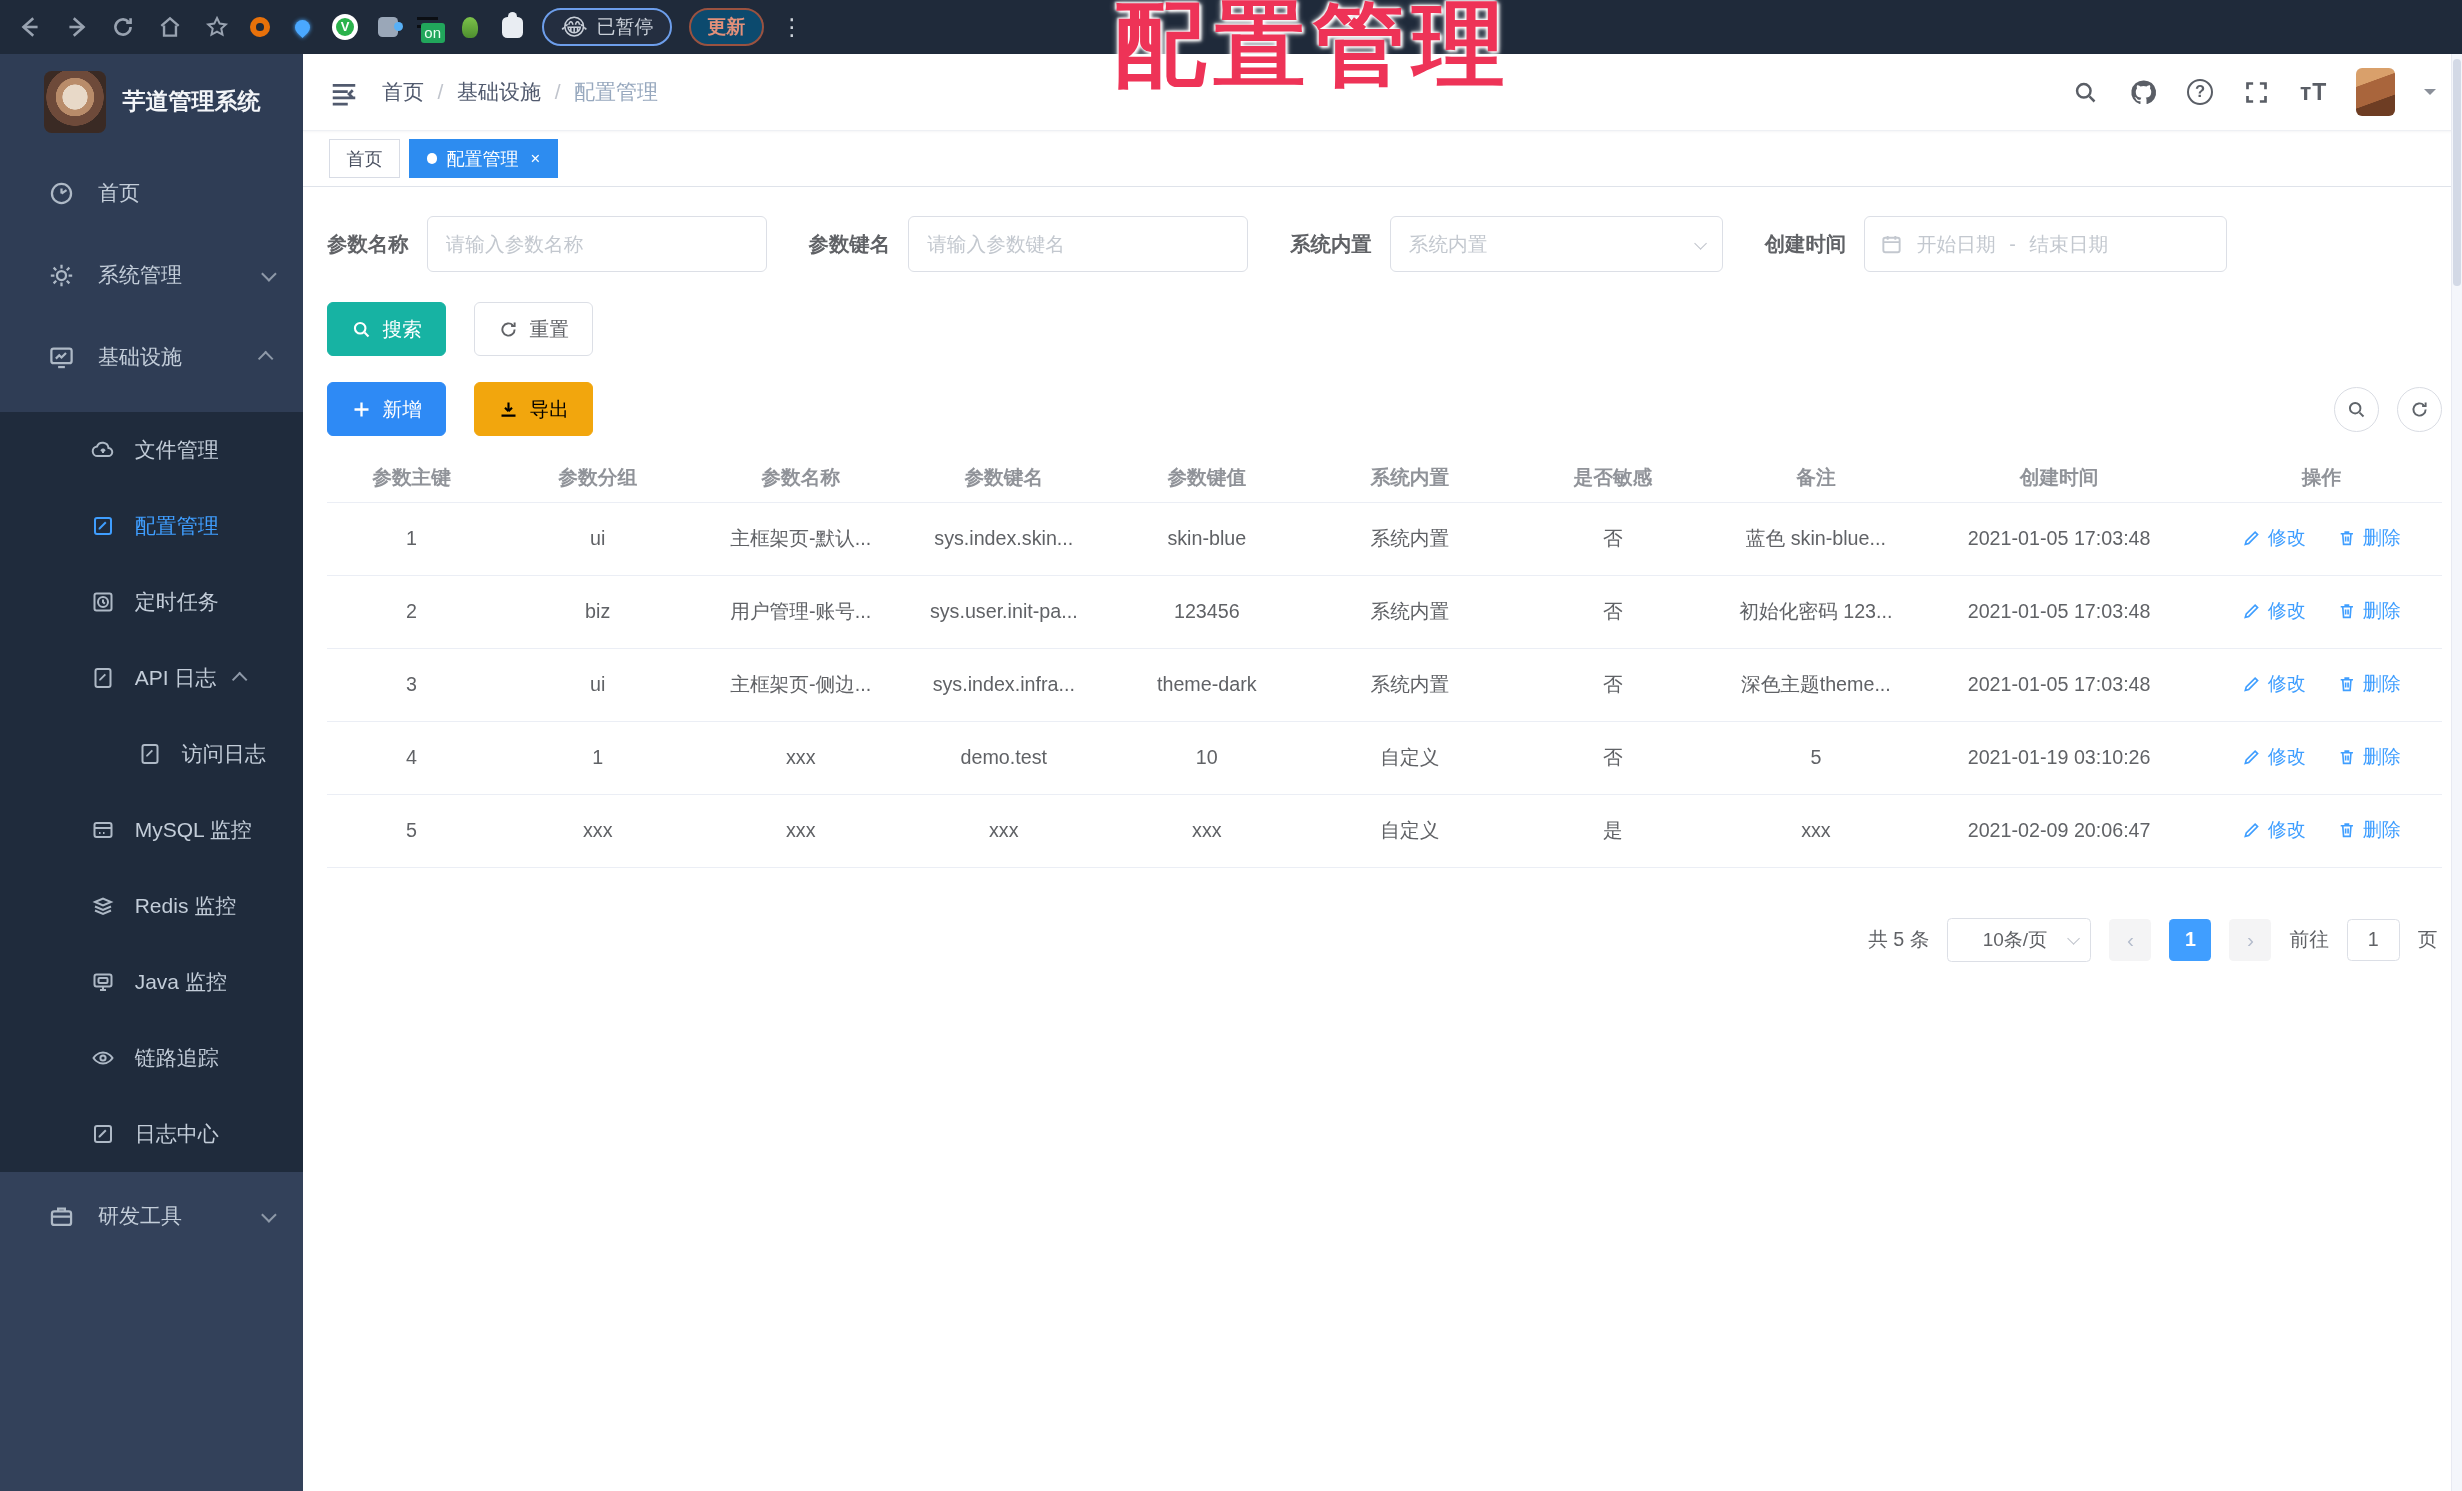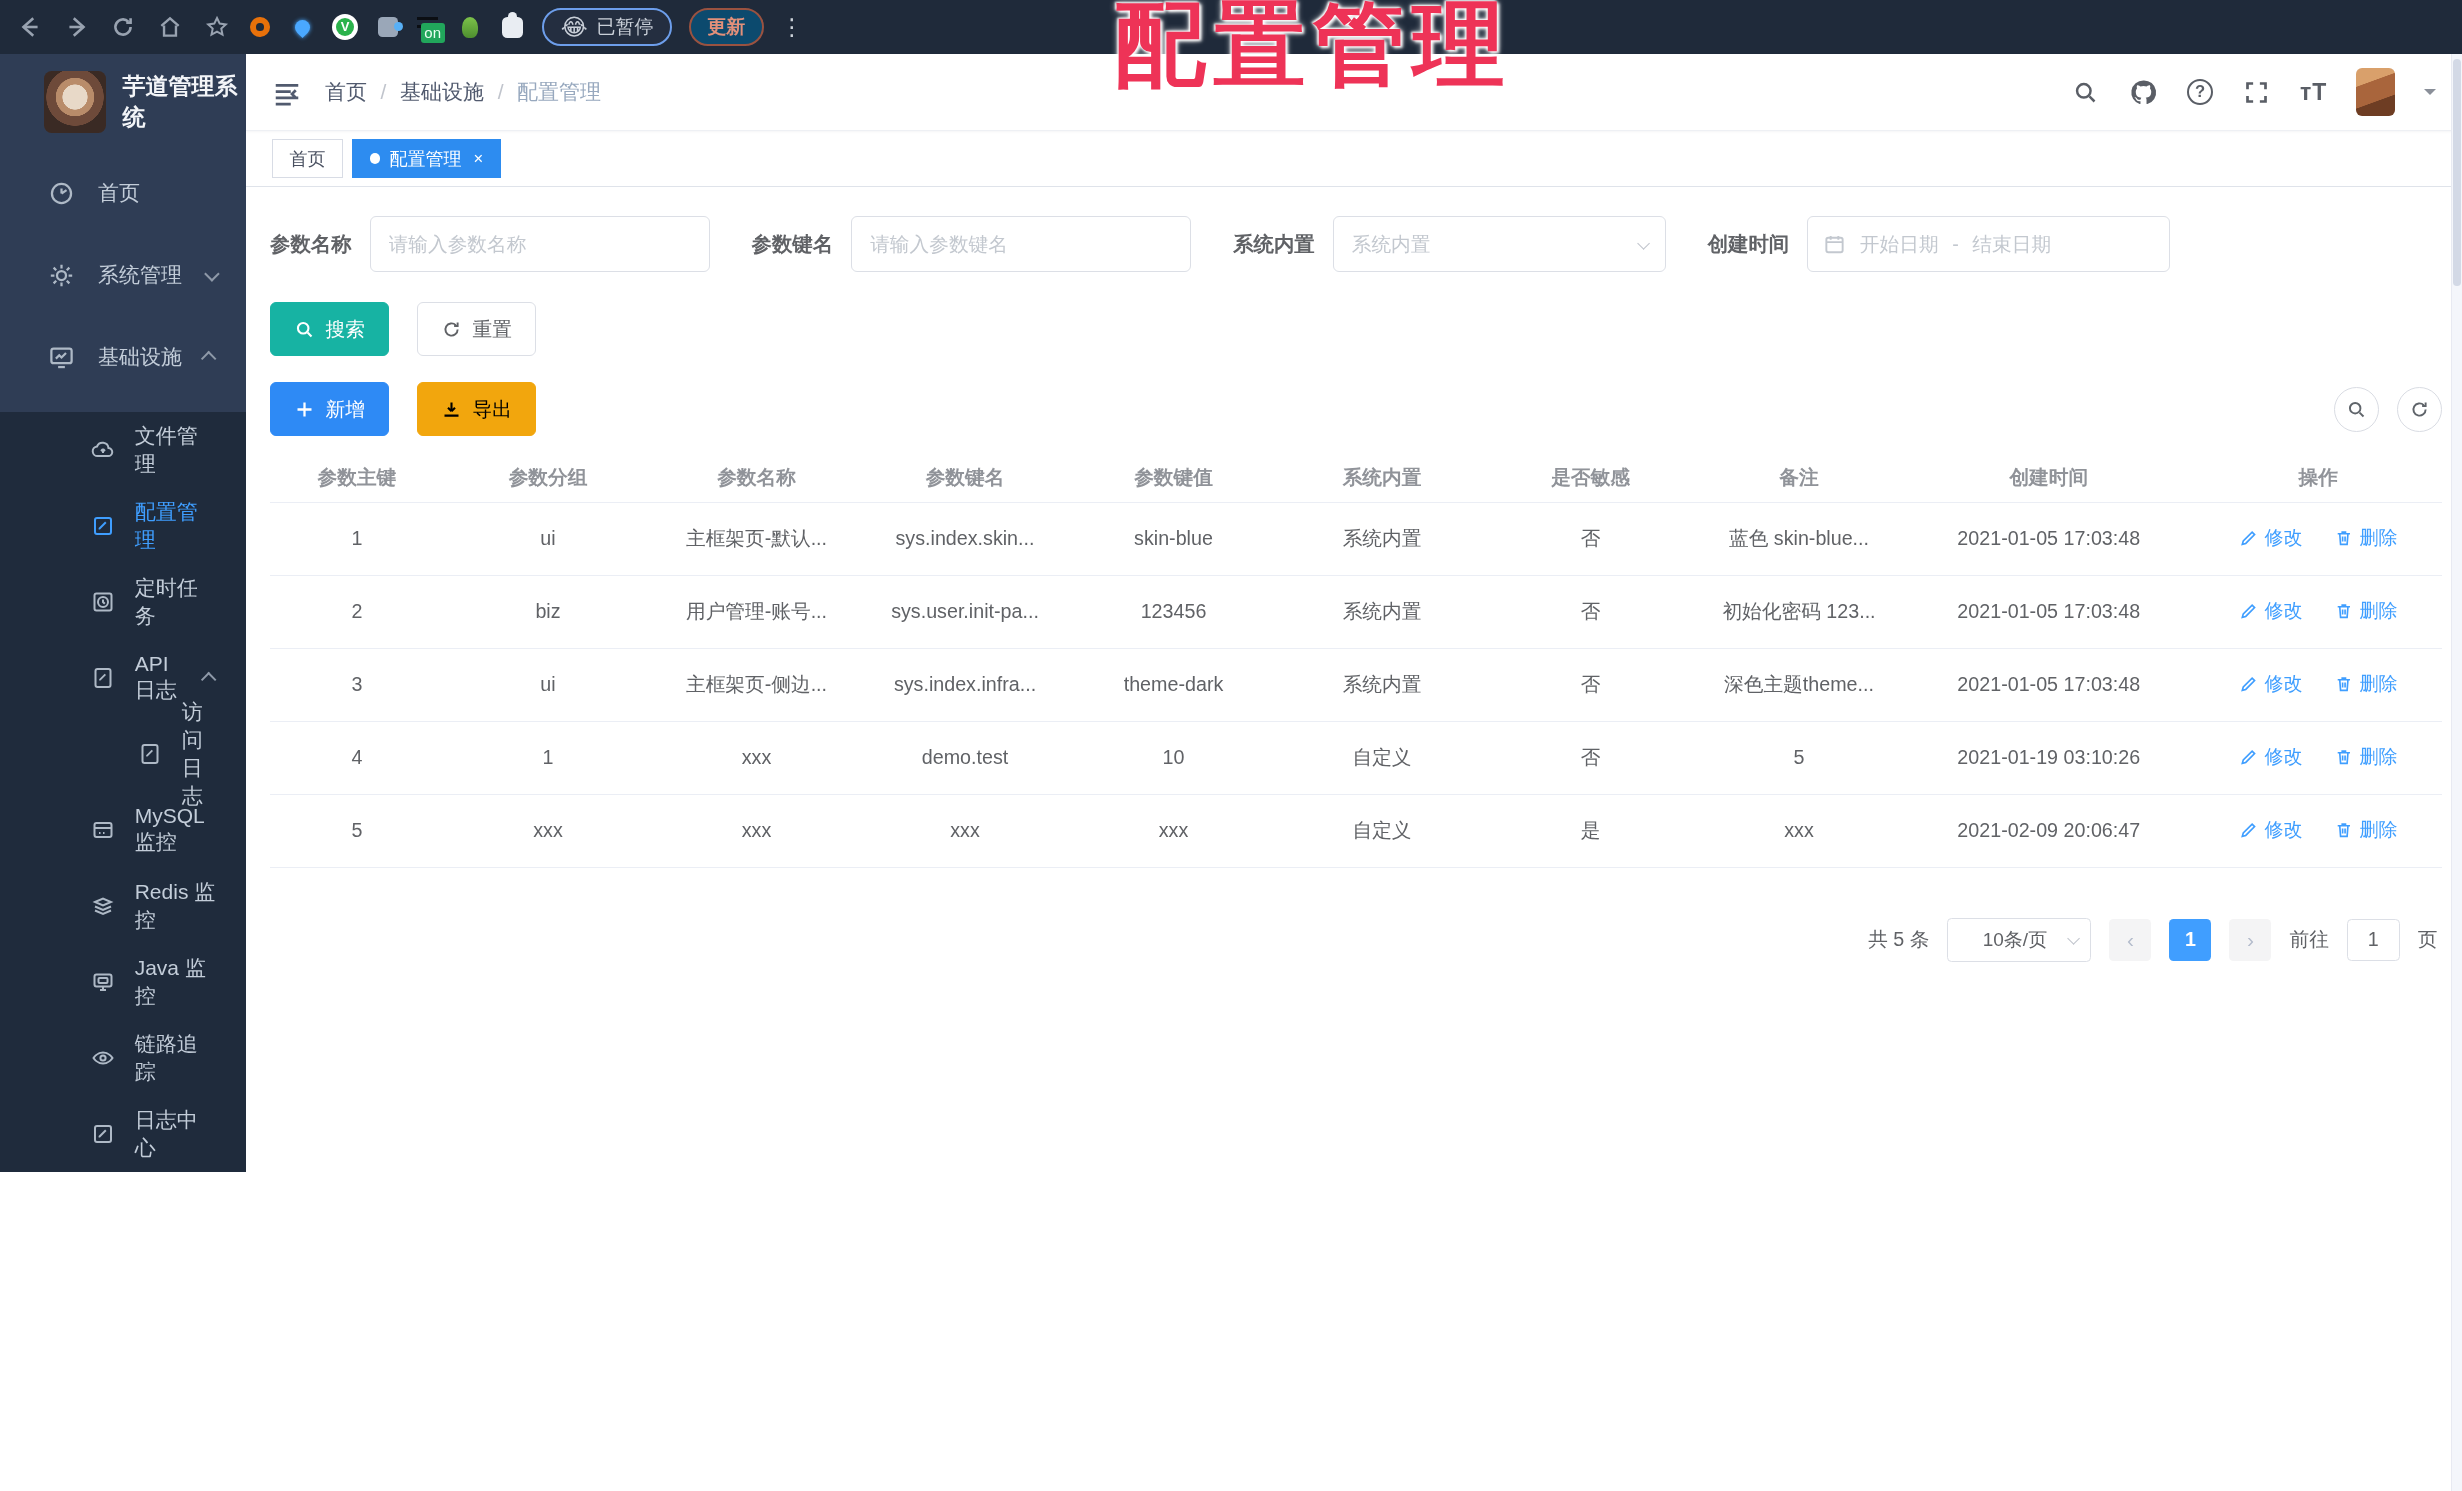--- a/index.html
+++ b/index.html
@@ -36,21 +36,21 @@
   .update { border:2.3px solid #9a5240; color:#e2907a; background:#0c4a6e; font-weight:700; }
   .kebab { color:#cdd3da; font-size:23px; letter-spacing:0; width:15px; text-align:center; }
 
   
   .overlay-title { position:absolute; top:-10.6px; left:1313px; transform:translateX(-50%); z-index:50;
     font-size:92px; line-height:1.2; font-weight:900; letter-spacing:7.6px; color:#ee3357; white-space:nowrap;
     text-shadow:0 0 2.3px #fff,0 0 7.6px #fff,2.3px 2.3px 3px rgba(255,255,255,.95),-1.5px -1.5px 2.3px rgba(255,255,255,.9); }
 
   
   .app { display:flex; height:1437px; }
-  .sidebar { width:246px; flex:0 0 auto; display:flex; flex-direction:column; color:#c3cdd9; overflow:hidden; }
+  .sidebar { width:303px; flex:0 0 auto; display:flex; flex-direction:column; color:#c3cdd9; overflow:hidden; }
   .side-top { background:#2f3d55; padding-bottom:13.6px; }
   .logo-row { display:flex; align-items:center; gap:16.6px; padding:16.6px 0 19.7px 44px; }
   .logo-img { width:62px; height:62px; border-radius:7.6px; background:
       radial-gradient(circle at 50% 42%, #e8d9c8 0 26%, #b98c6a 27% 40%, #6e4a3a 41% 60%, #3a2a24 61% 100%); flex:0 0 auto; }
   .logo-title { font-size:23px; font-weight:700; color:#f3f5f8; }
   .m-item { height:82px; display:flex; align-items:center; gap:23px; padding-left:48px; padding-right:30px; font-size:21px; cursor:pointer; }
   .m-item .mi { width:27px; height:27px; color:#aeb9c6; flex:0 0 auto; }
   .m-item .grow { flex:1; }
   .chev { width:10.6px; height:10.6px; border-right:2.3px solid #8e99a8; border-bottom:2.3px solid #8e99a8; flex:0 0 auto; }
   .chev.down { transform:rotate(45deg) translateY(-2.3px); }
@@ -333,20 +333,32 @@
           <span class="mi">
             <svg viewBox="0 0 24 24" fill="none" stroke="currentColor" stroke-width="2">
                 <rect x="4" y="4" width="16" height="16" rx="2"></rect>
                 <path d="M9 15.5 15.5 9l-1.4-1.4L7.6 14v1.5z" fill="currentColor" stroke="none"></path>
               </svg>
           </span>
           <span class="grow">日志中心</span>
         </div>
       </div>
 
+      <div class="side-bottom">
+        <div class="m-item">
+          <span class="mi">
+            <svg viewBox="0 0 24 24" fill="none" stroke="currentColor" stroke-width="2">
+                <rect x="3.5" y="7.5" width="17" height="12" rx="2"></rect>
+                <path d="M9 7.5V5h6v2.5M3.5 12h17"></path>
+              </svg>
+          </span>
+          <span class="grow">研发工具</span>
+          <span class="chev down"></span>
+        </div>
+      </div>
     </aside>
 
     <main class="main">
 
       <div class="navbar">
         <span class="hamburger">
           <svg viewBox="0 0 24 24" fill="none" stroke="currentColor" stroke-width="2.2">
               <path d="M3 5h18M3 10h12M3 15h18M3 20h12M19 9l-3 3 3 3"></path>
             </svg>
         </span>

